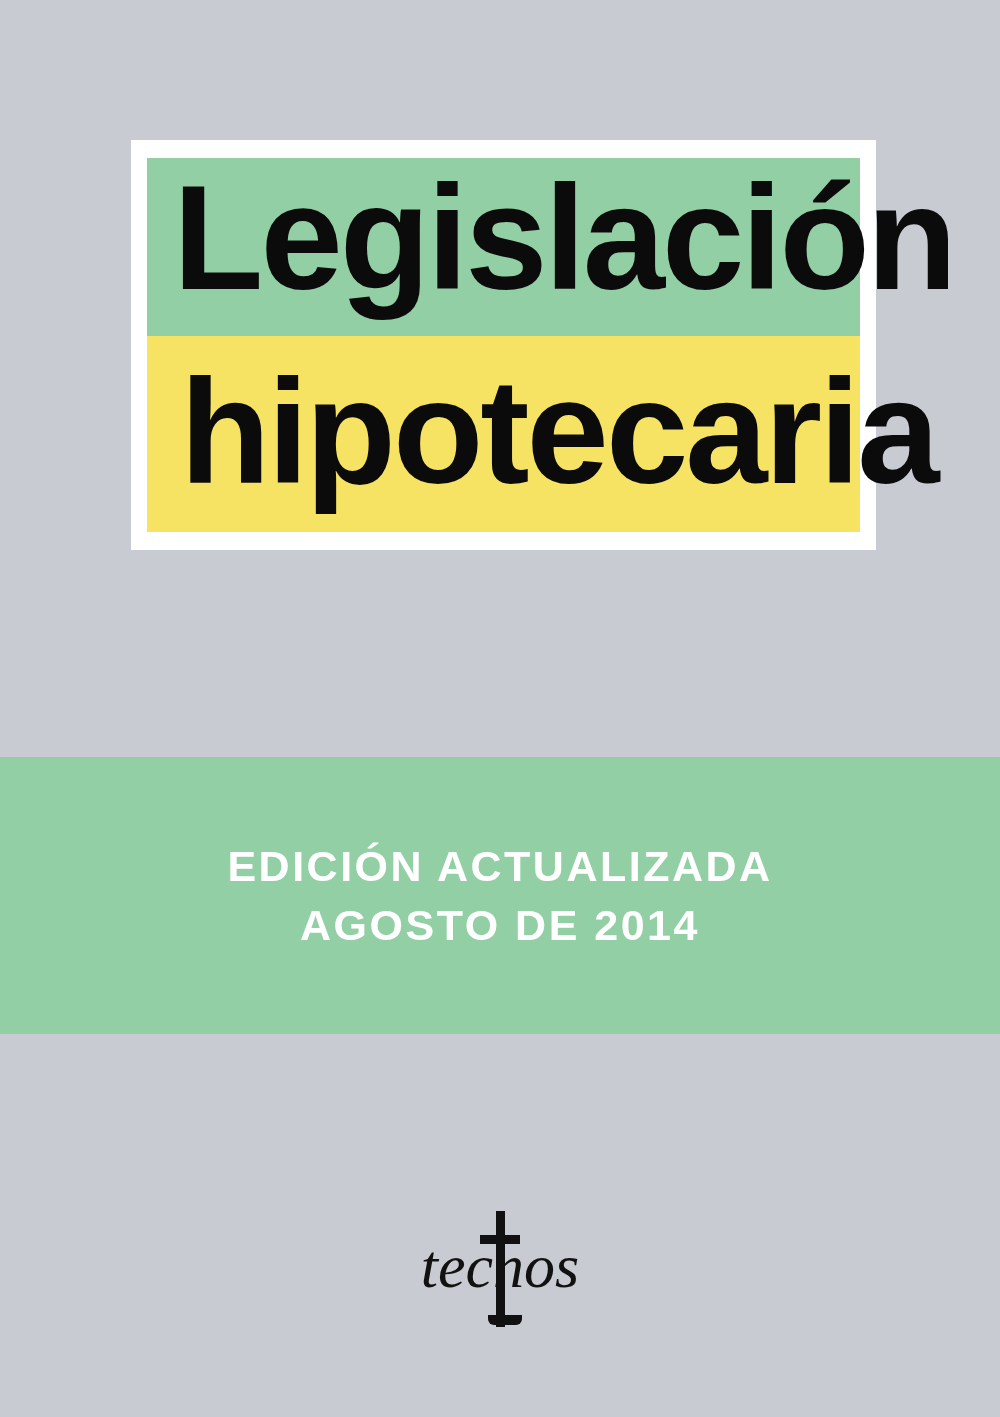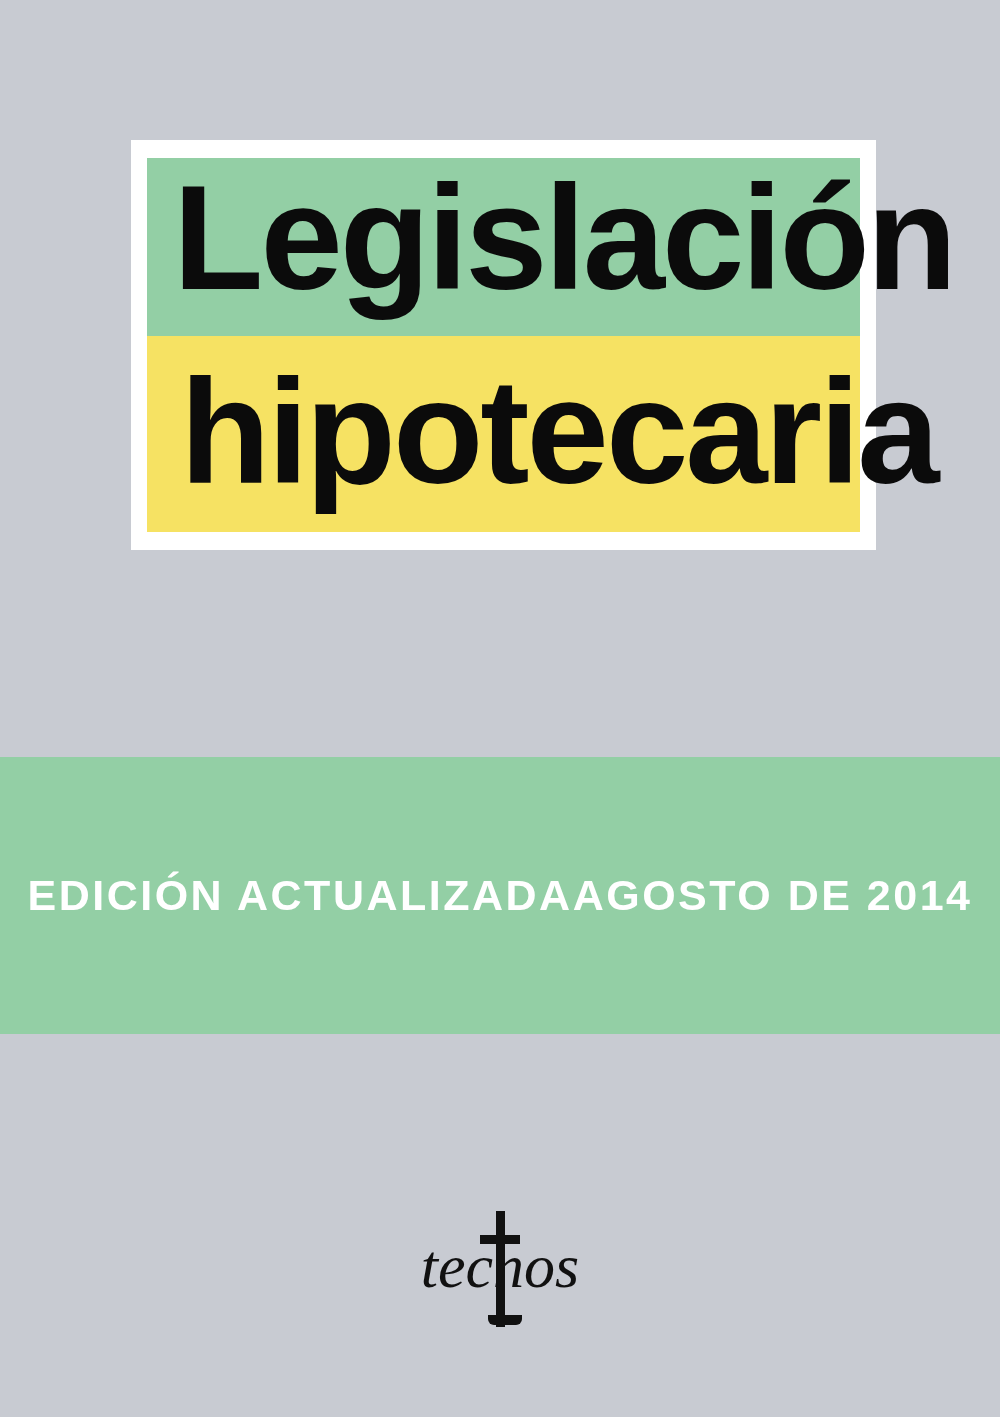--- a/index.html
+++ b/index.html
@@ -82,21 +82,21 @@
 
   
   .edition-band {
     position: absolute;
     left: 0;
     top: 757px;
     width: 1000px;
     height: 277px;
     background: #93cfa5;
     display: flex;
-    flex-direction: row;
+    flex-direction: column;
     align-items: center;
     justify-content: center;
   }
   .edition-line {
     color: #ffffff;
     font-family: "Liberation Sans", sans-serif;
     font-weight: bold;
     font-size: 43px;
     letter-spacing: 2.5px;
     line-height: 1.35;

